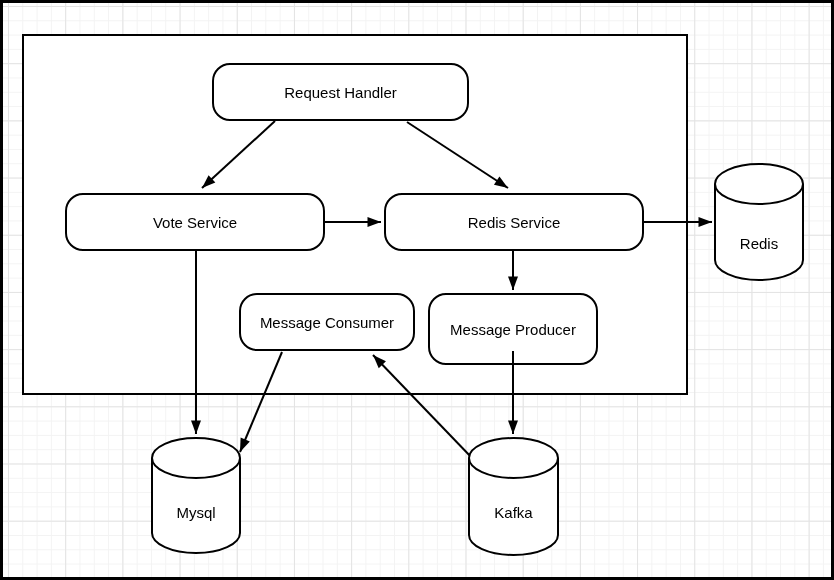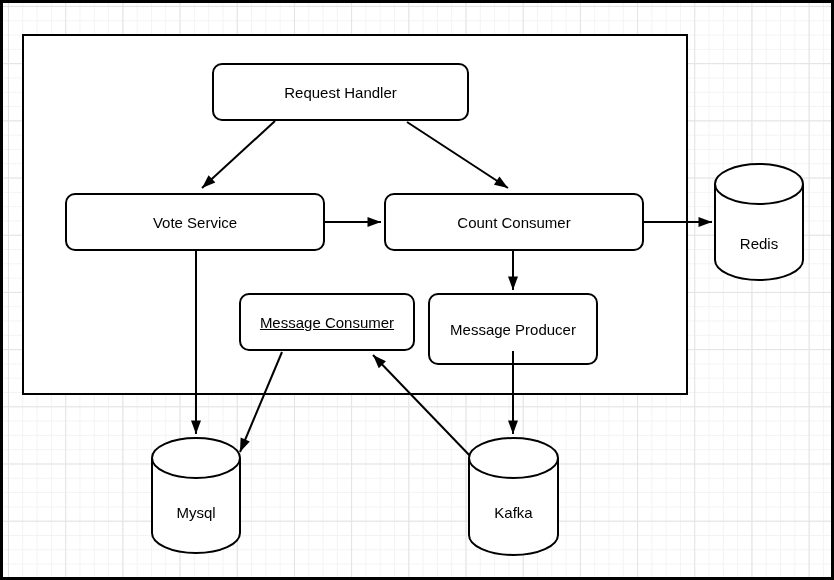--- a/index.html
+++ b/index.html
@@ -39,33 +39,33 @@
     background: #ffffff;
     border: 2px solid #000000;
     box-sizing: border-box;
     z-index: 1;
   }
   .node {
     position: absolute;
     box-sizing: border-box;
     background: #ffffff;
     border: 2px solid #000000;
-    border-radius: 10px;
+    border-radius: 18px;
     display: flex;
     align-items: center;
     justify-content: center;
     font-size: 15px;
     color: #000000;
     z-index: 2;
     text-align: center;
   }
   .node-request-handler { left: 212px; top: 63px;  width: 257px; height: 58px; }
   .node-vote-service    { left: 65px;  top: 193px; width: 260px; height: 58px; }
   .node-count-service   { left: 384px; top: 193px; width: 260px; height: 58px; }
-  .node-message-consumer{ left: 239px; top: 293px; width: 176px; height: 58px; text-decoration: underline; }
+  .node-message-consumer{ left: 239px; top: 293px; width: 176px; height: 58px; }
   .node-message-producer{ left: 428px; top: 293px; width: 170px; height: 72px; }
   .edge-layer {
     position: absolute;
     inset: 0;
     z-index: 3;
     pointer-events: none;
   }
   .edge-layer .cyl-label {
     font-family: "Liberation Sans", sans-serif;
     font-size: 15px;
@@ -82,21 +82,21 @@
 
   <div class="boundary"></div>
 
   <div class="node node-request-handler">
     <span>Request Handler</span>
   </div>
   <div class="node node-vote-service">
     <span>Vote Service</span>
   </div>
   <div class="node node-count-service">
-    <span>Count Consumer</span>
+    <span>Redis Service</span>
   </div>
   <div class="node node-message-consumer">
     <span>Message Consumer</span>
   </div>
   <div class="node node-message-producer">
     <span>Message Producer</span>
   </div>
 
   <svg class="edge-layer" width="834" height="580" viewBox="0 0 834 580">
     <defs>

